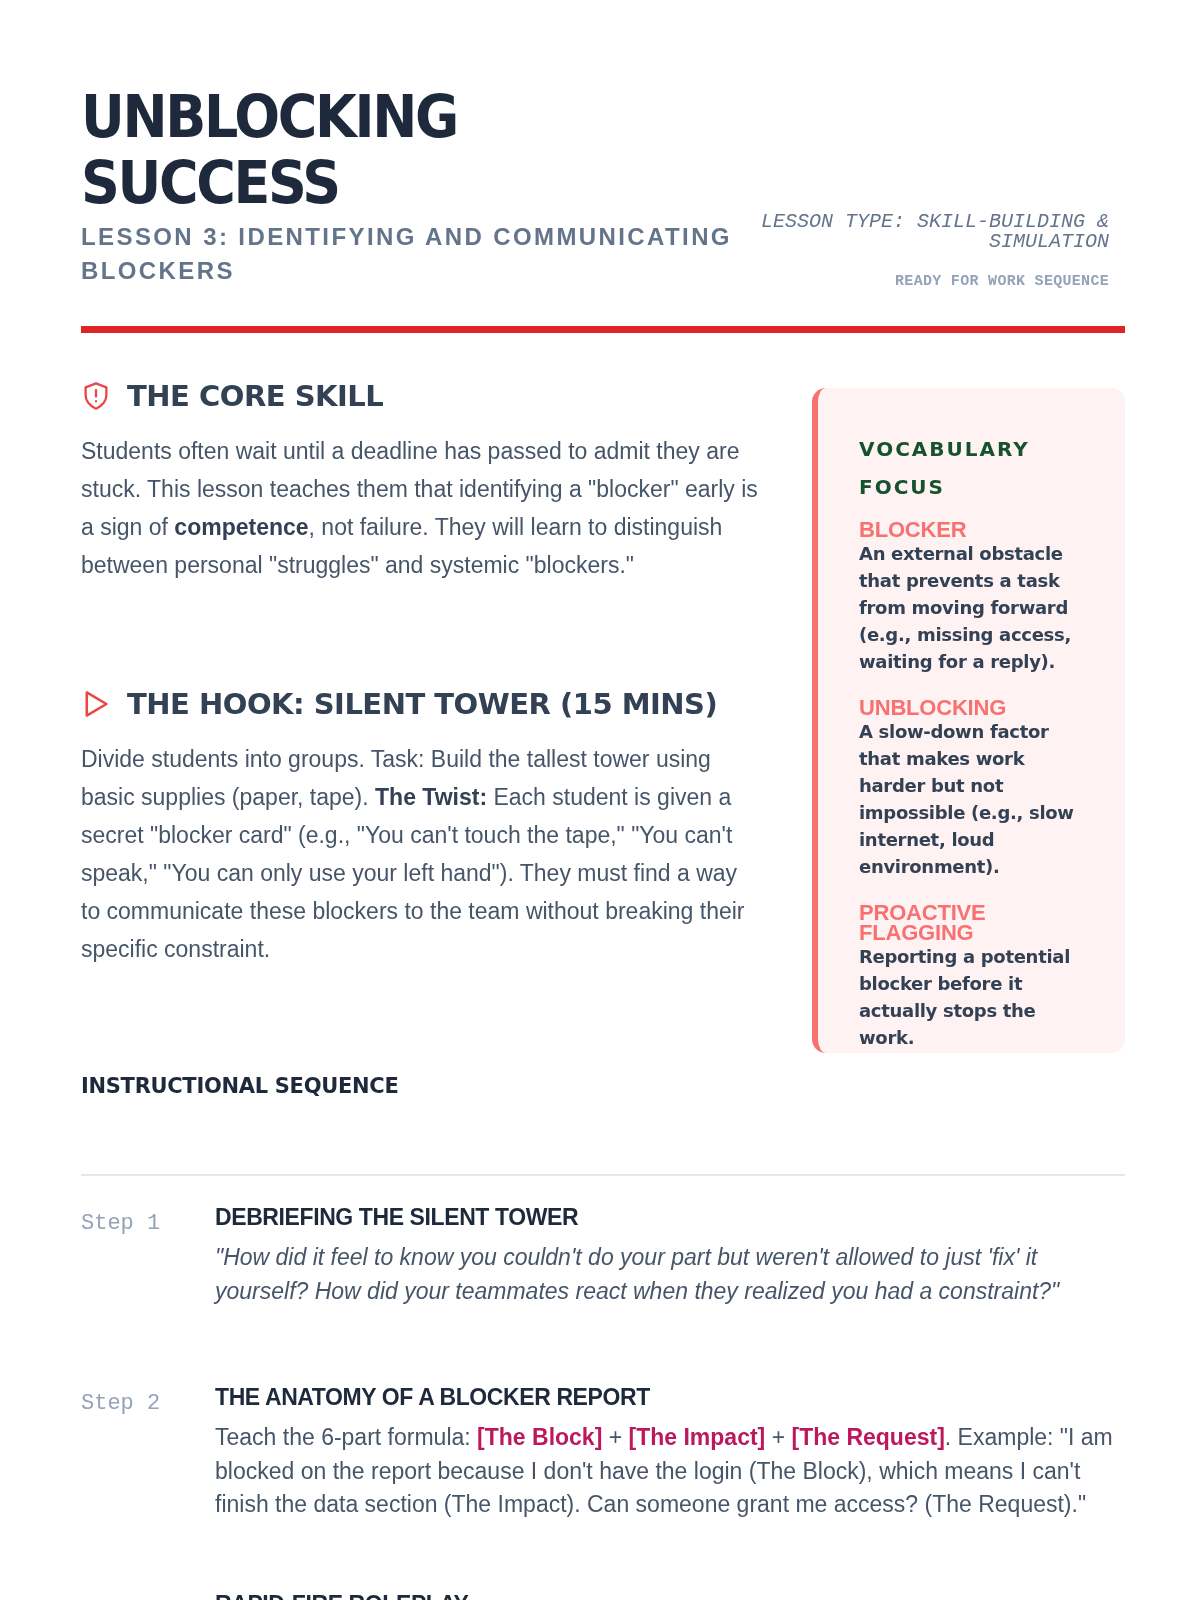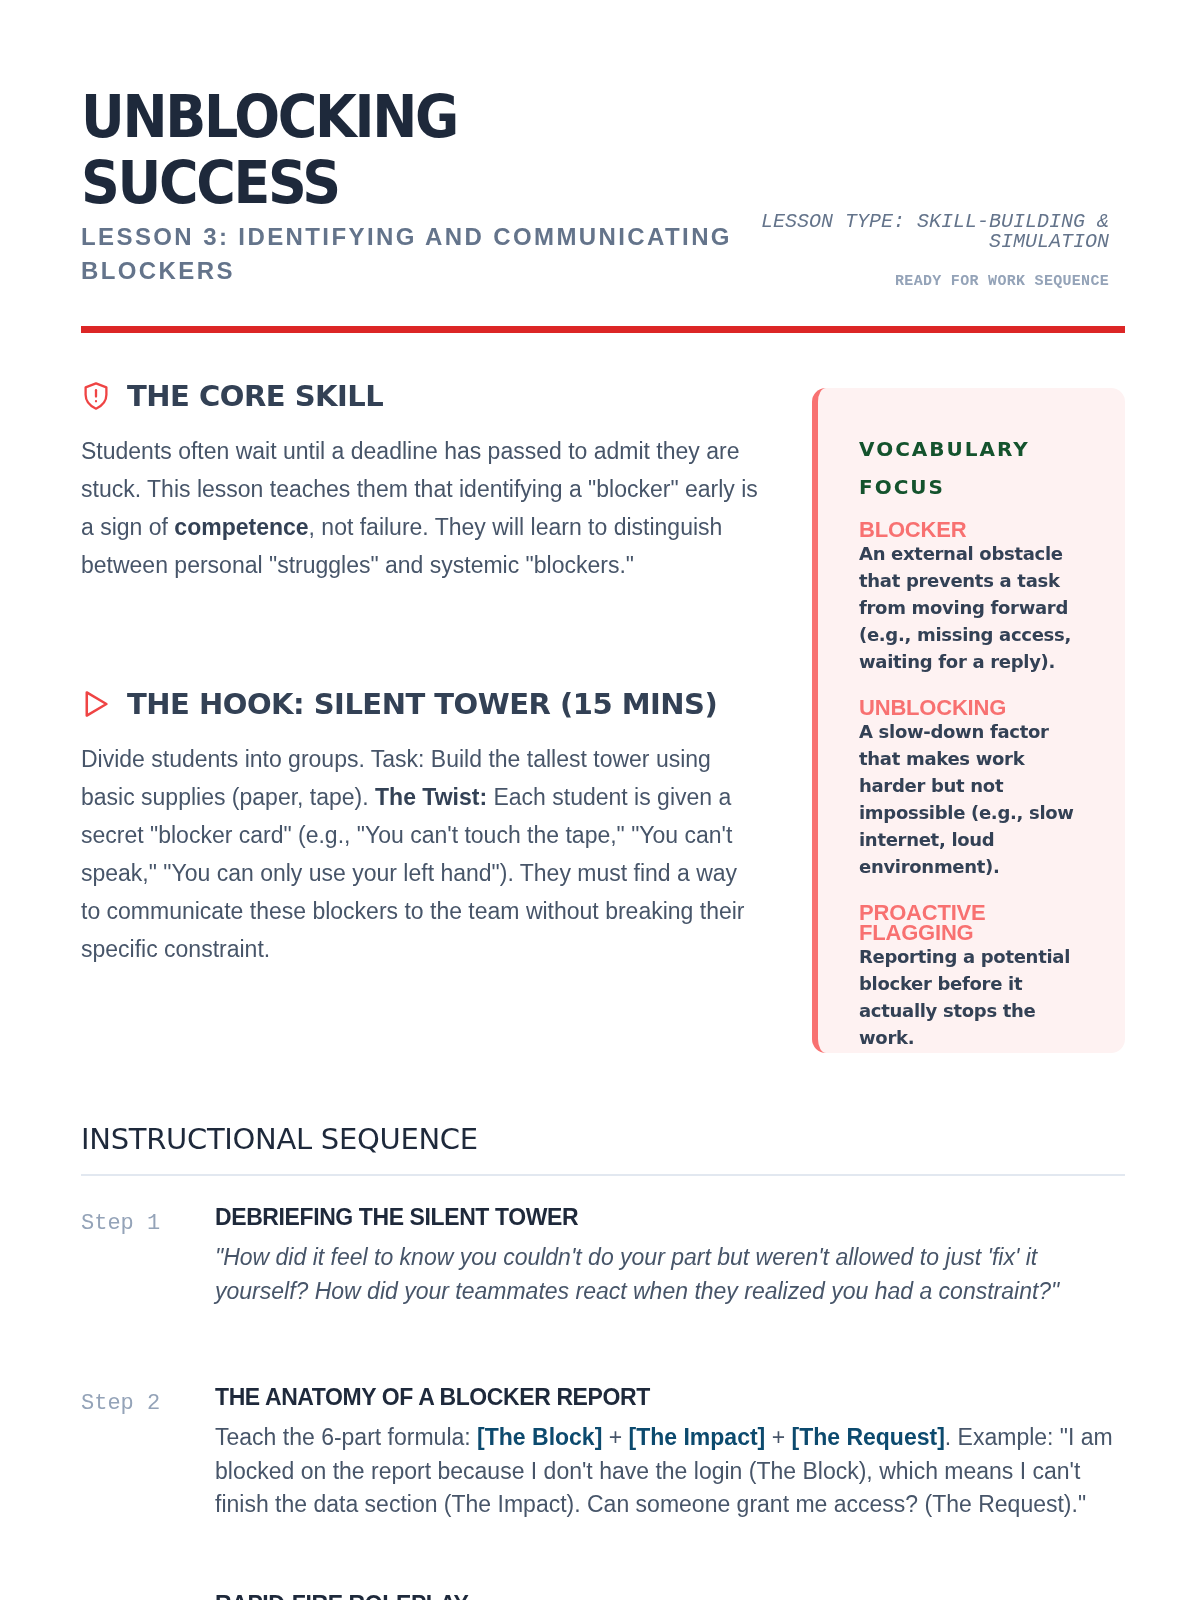--- a/index.html
+++ b/index.html
@@ -26,29 +26,29 @@
   .sec-body b { color: #334155; }
 
   
   .vocab { position: absolute; left: 731px; top: 388px; width: 313px; height: 665px; background: #fef2f2; border-left: 6px solid #f87171; border-radius: 14px; padding: 42px 40px 0 41px; }
   .vocab-title { font-family: "DejaVu Sans", sans-serif; font-weight: 700; font-size: 20px; line-height: 38px; letter-spacing: 2px; color: #14532d; width: 200px; }
   .vocab-term { margin-top: 23px; font-family: "Liberation Sans", sans-serif; font-weight: 700; font-size: 22px; line-height: 20px; color: #f87171; letter-spacing: -0.2px; }
   .vocab-def { font-family: "DejaVu Sans", sans-serif; font-weight: 700; font-size: 18px; line-height: 27px; color: #334155; letter-spacing: -0.3px; }
   .vocab-item:first-of-type .vocab-term { margin-top: 14px; }
 
   
-  .seq-title { position: absolute; left: 0; top: 1122px; font-family: "DejaVu Sans", sans-serif; font-weight: 400; font-size: 29px; color: #1e293b; letter-spacing: -0.3px; }
+  .seq-title { position: absolute; left: 0; top: 1074px; font-family: "DejaVu Sans", sans-serif; font-weight: 700; font-size: 21px; color: #1e293b; letter-spacing: -0.3px; }
   .seq-rule { position: absolute; left: 0; top: 1174px; width: 1044px; height: 2px; background: #e2e8f0; }
   .step { position: absolute; left: 0; width: 1044px; }
   .step-num { position: absolute; left: 0; top: 8px; font-family: "Liberation Mono", monospace; font-size: 22px; color: #94a3b8; }
   .step-content { position: absolute; left: 134px; width: 910px; }
   .step-title { font-family: "Liberation Sans", sans-serif; font-weight: 700; font-size: 23px; line-height: 28px; color: #1e293b; letter-spacing: -0.4px; }
   .step-body { margin-top: 10px; font-size: 23px; line-height: 33.5px; color: #475569; }
   .step-body.italic { font-style: italic; }
-  .step-body b { color: #0c4a6e; text-align: right; }
+  .step-body b { color: #be185d; text-align: right; }
 </style>
 </head>
 <body>
 
 <div class="page">
 
   <div class="header">
     <h1 class="title">
       <span>UNBLOCKING</span><br>
       <span>SUCCESS</span>

